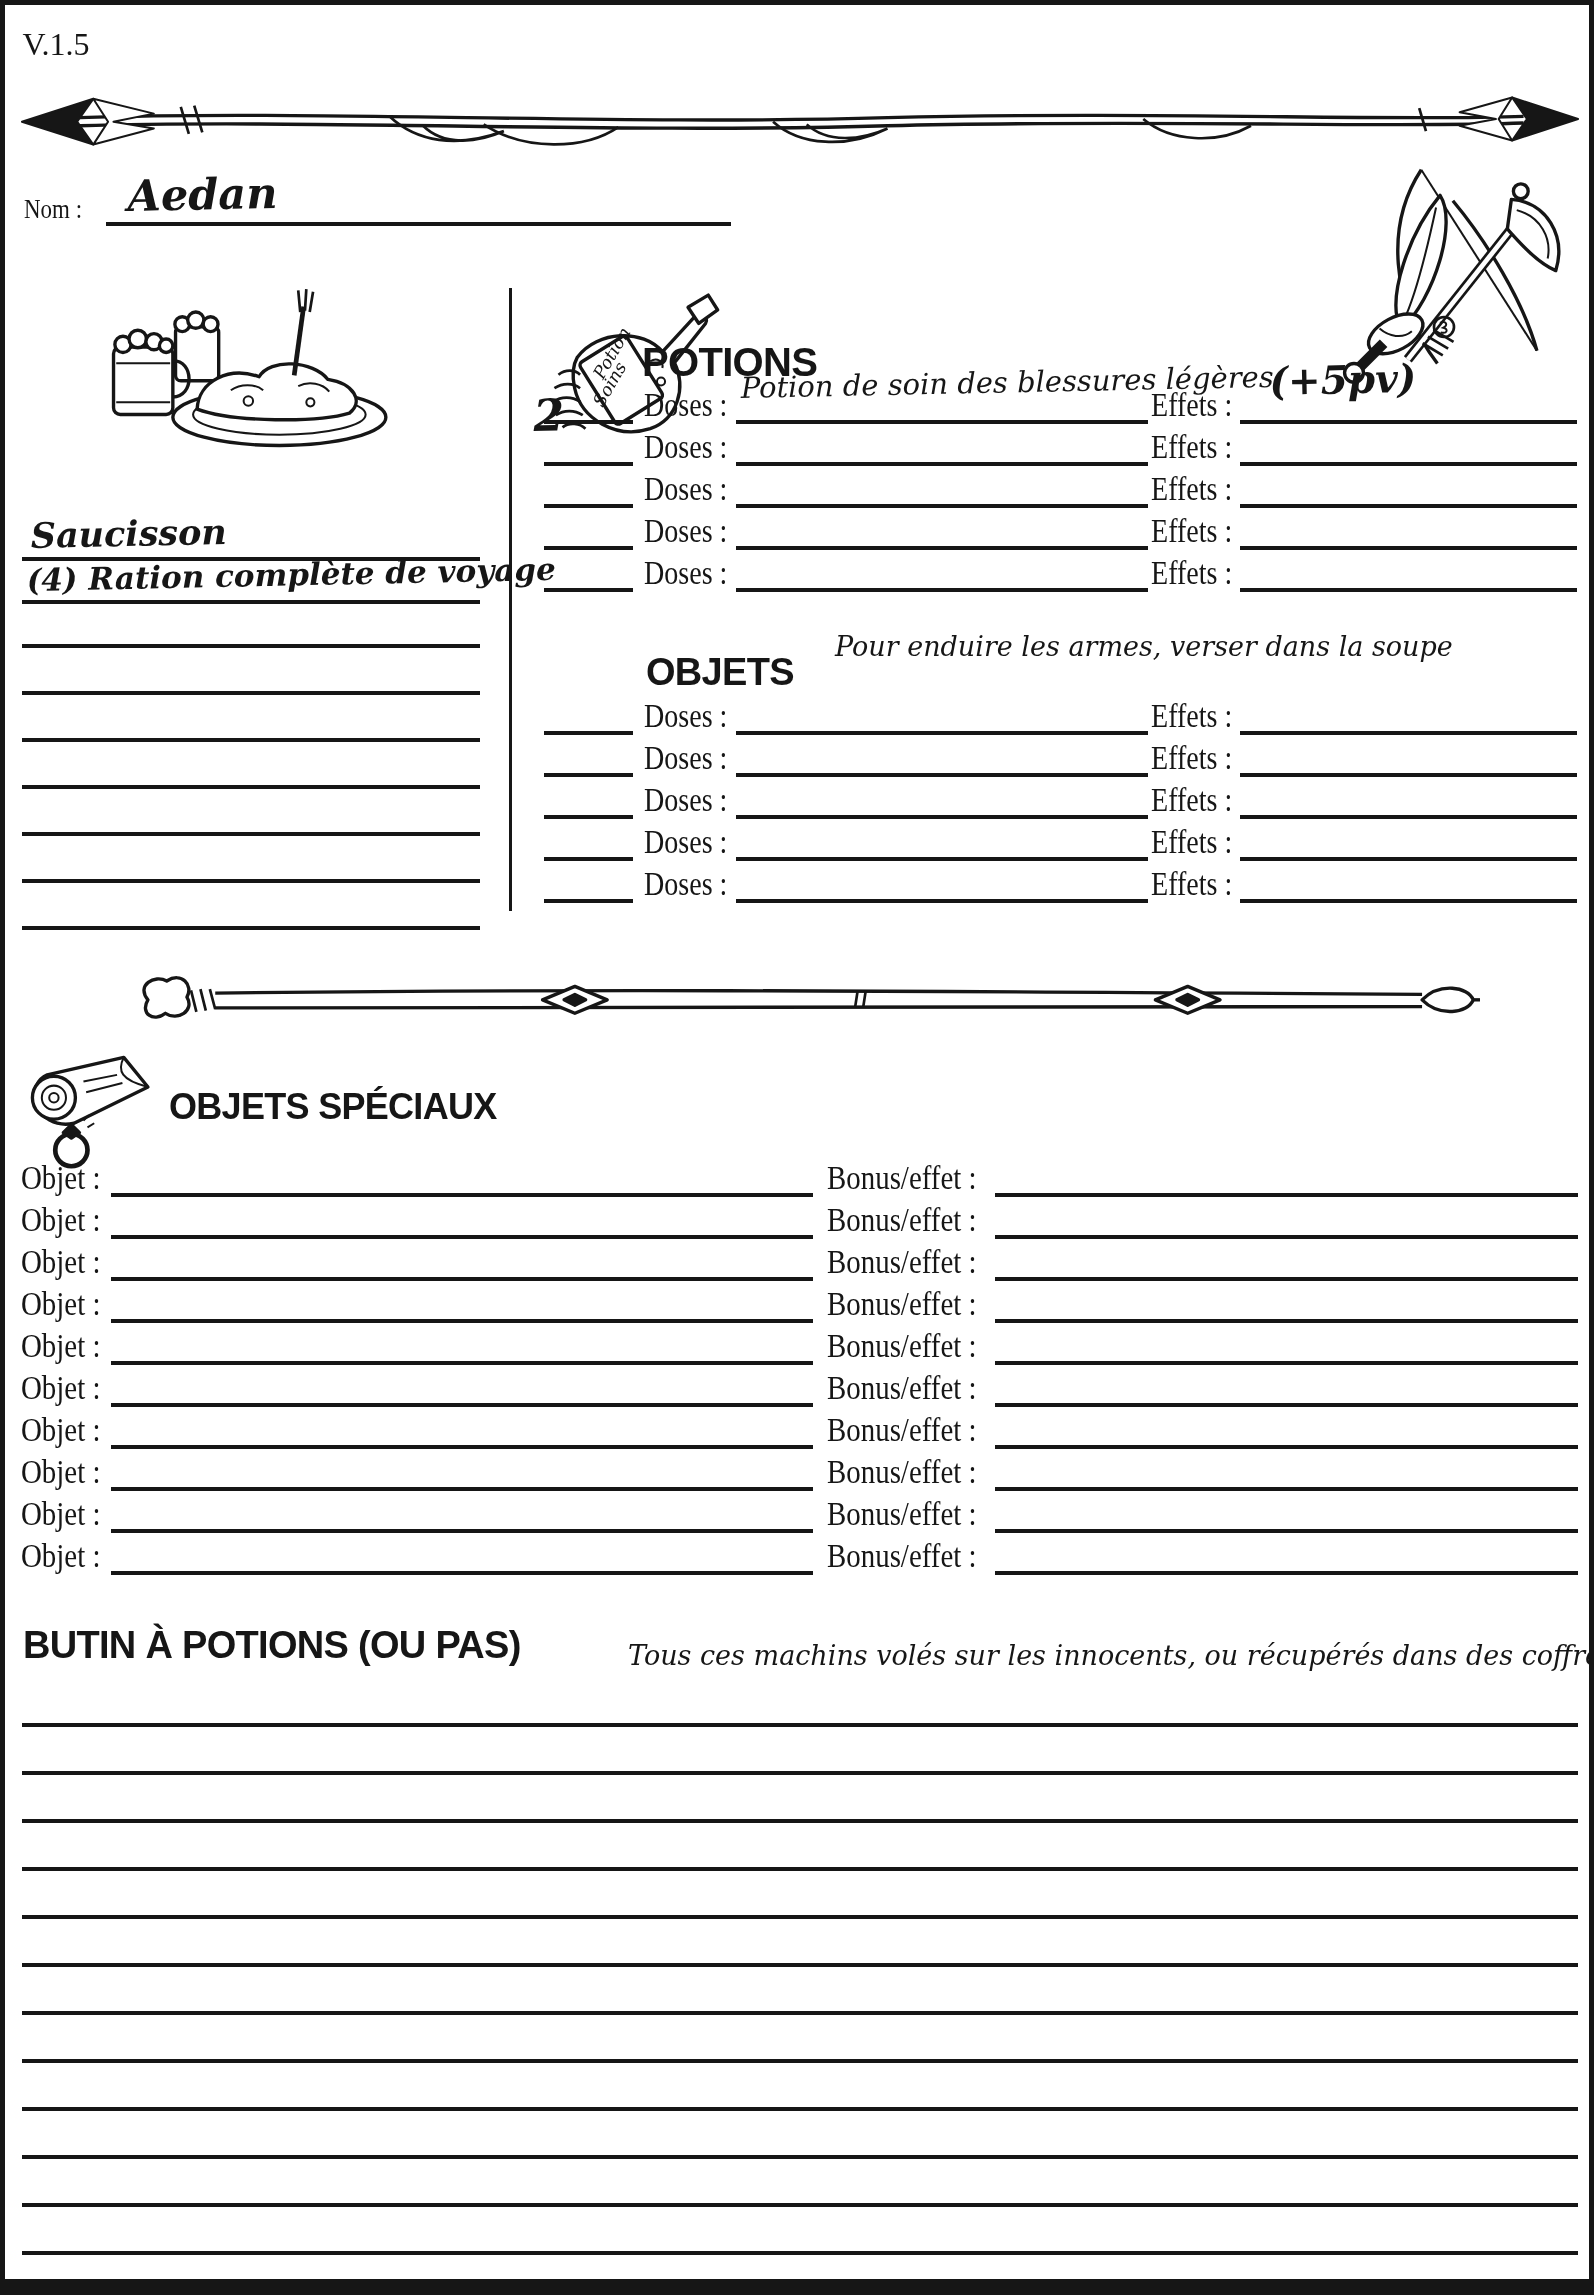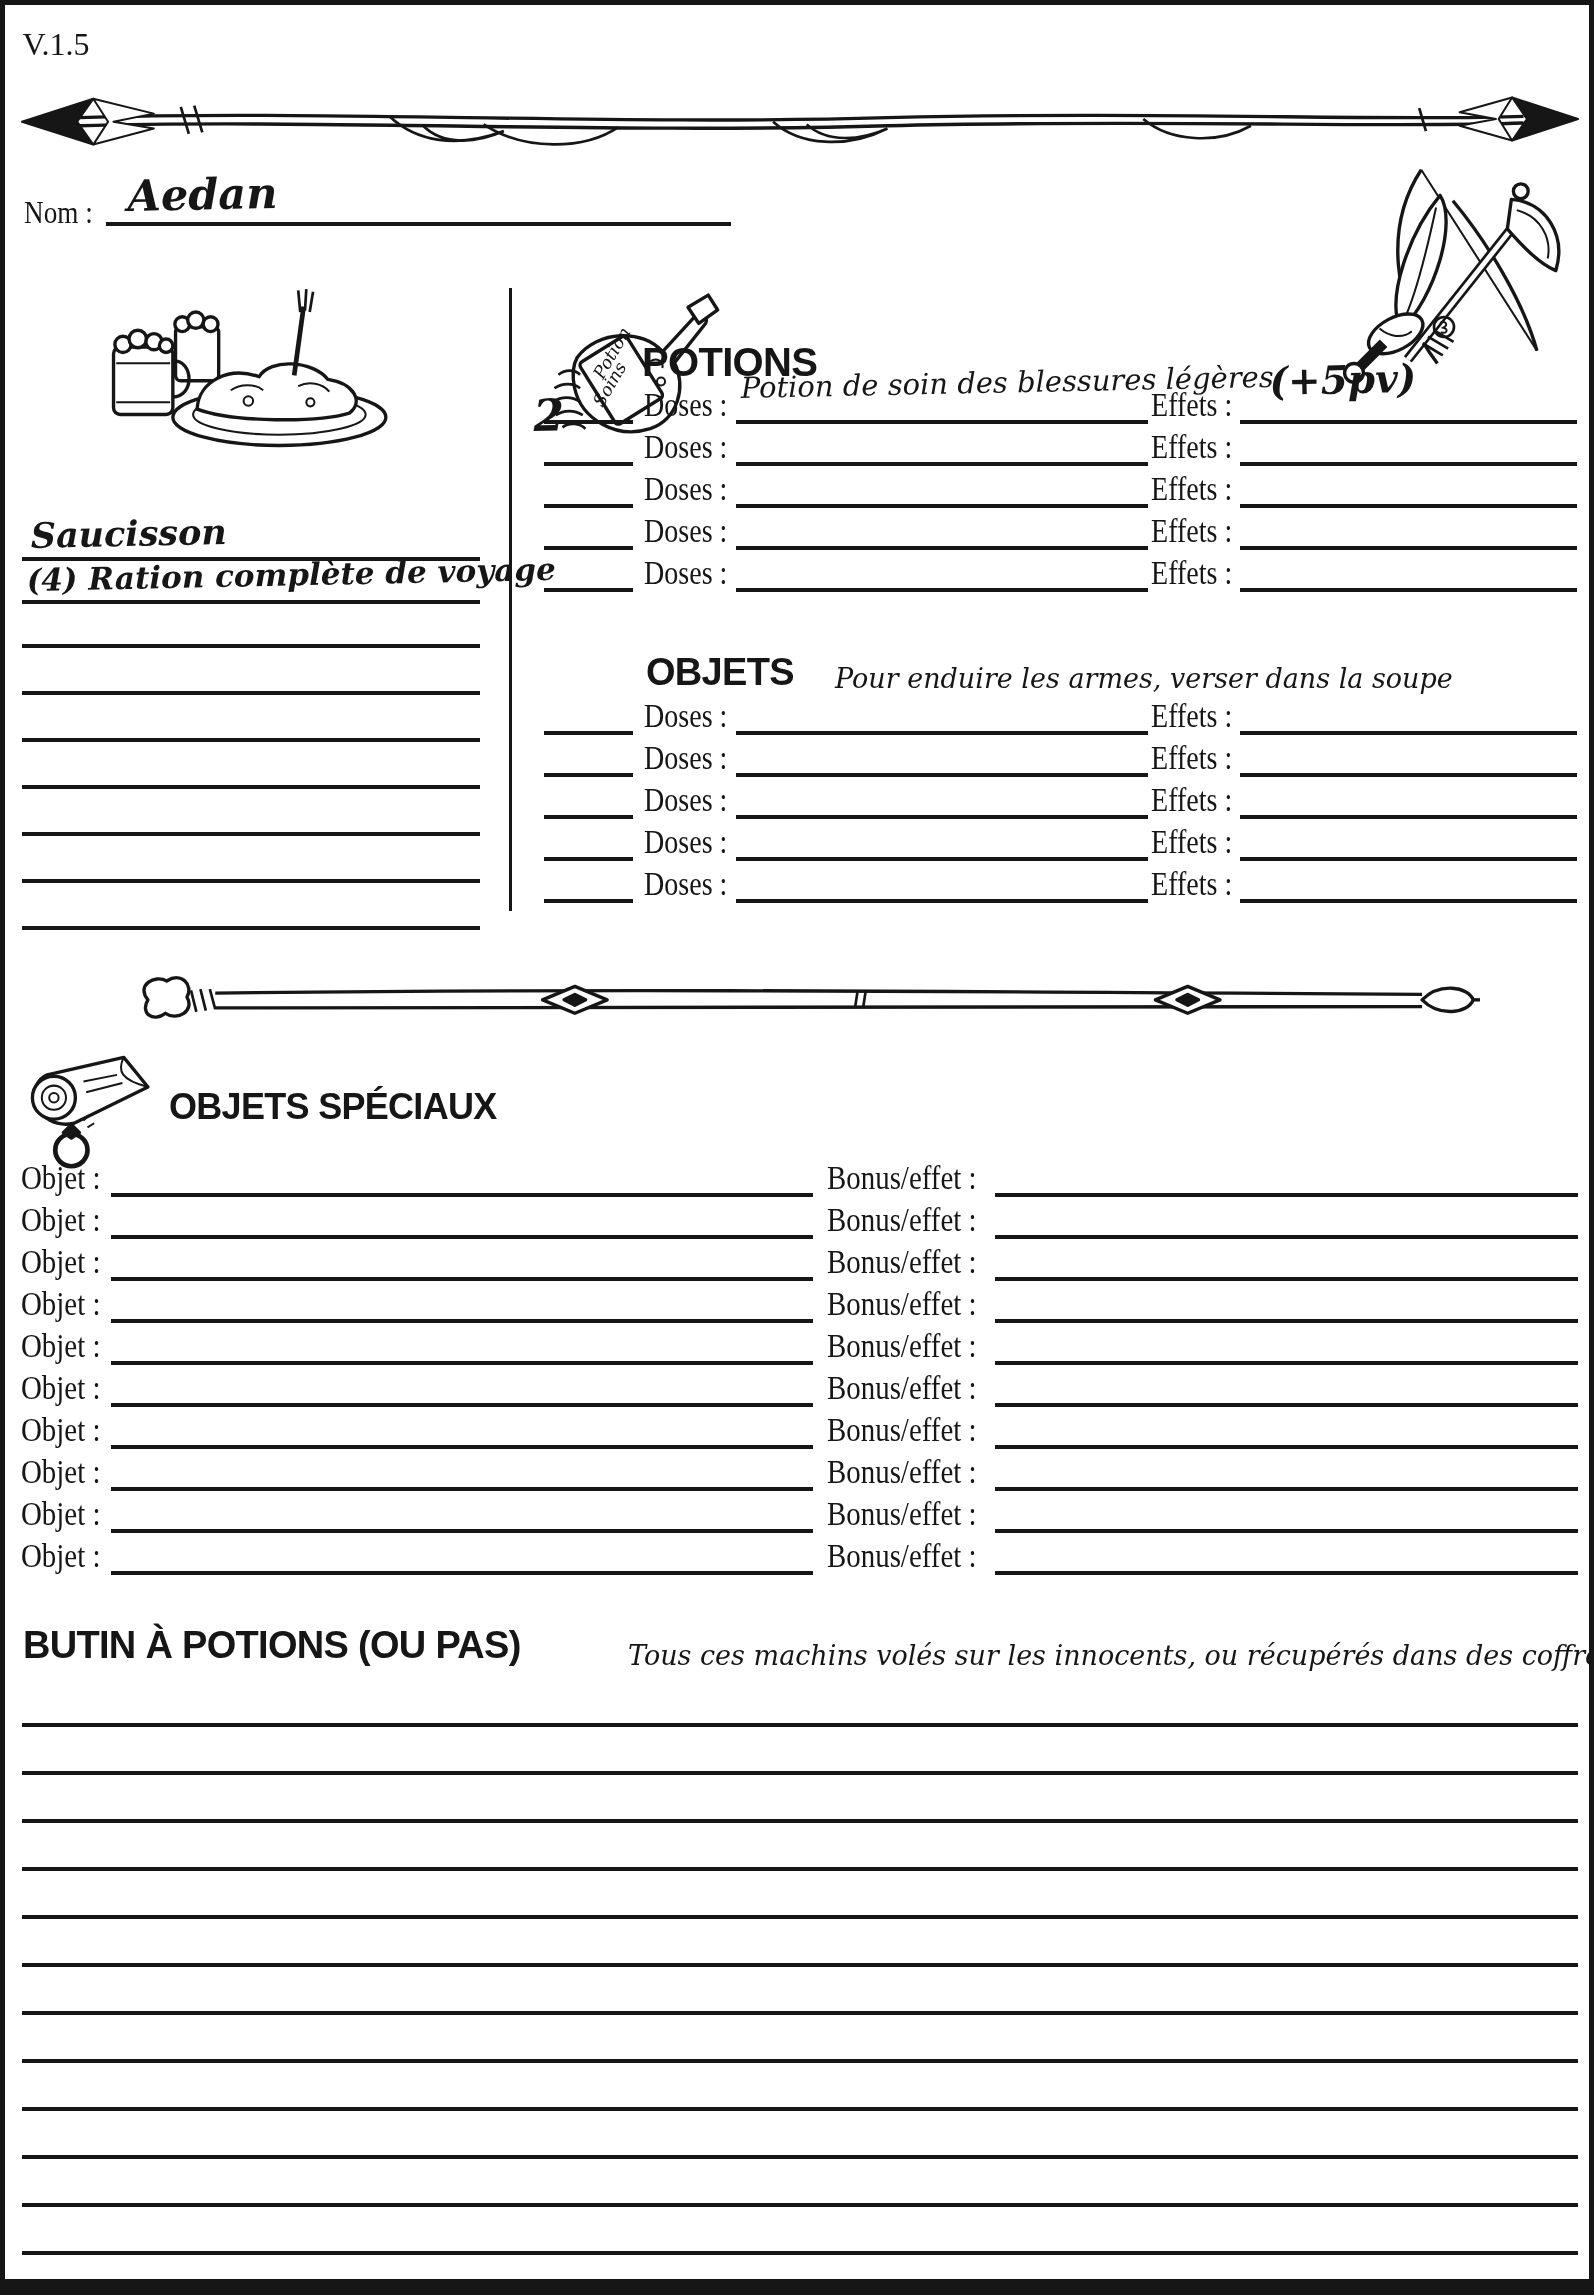--- a/index.html
+++ b/index.html
@@ -70,21 +70,21 @@
       <path d="M2090,36 L2100,70" stroke-width="4"></path>
     </g>
     <g fill="#161616" stroke="#161616" stroke-width="3" stroke-linejoin="round">
       <path d="M14,56 L120,22 L96,56 L120,90 Z"></path>
       <path d="M120,22 L210,44 L150,56 L210,66 L120,90 L142,56 Z" fill="#fff"></path>
       <path d="M2326,52 L2228,20 L2250,52 L2228,84 Z"></path>
       <path d="M2228,20 L2150,42 L2204,52 L2150,62 L2228,84 L2208,52 Z" fill="#fff"></path>
     </g>
   </svg>
 
-  <div class="abs lbl" style="left:19px; top:191px; font-size:32px;text-align:right;"><span class="narrow">Nom :</span></div>
+  <div class="abs lbl" style="left:19px; top:191px; font-size:27px;text-align:right;"><span class="narrow">Nom :</span></div>
   <div class="hline" style="left:101px; top:217px; width:625px;"></div>
   <div class="abs hand" style="left:123px; top:170px; font-size:43px;">Aedan</div>
 
   <svg class="abs" style="left:1310px; top:155px;" width="269" height="226" viewBox="0 0 400 335">
     <g stroke="#161616" fill="none" stroke-width="5">
       <path d="M158,14 C105,95 112,210 182,302"></path>
       <line x1="158" y1="14" x2="330" y2="283" stroke-width="3"></line>
       <path d="M205,60 C255,120 310,210 330,283"></path>
     </g>
     <g stroke="#161616" stroke-width="5" fill="#fff" stroke-linejoin="round">
@@ -214,21 +214,21 @@
       <div class="dose-row">
         <div class="fill-line s1"></div>
         <div class="rlbl l1 lbl"><span class="narrow">Doses :</span></div>
         <div class="fill-line s2"></div>
         <div class="rlbl l2 lbl"><span class="narrow">Effets :</span></div>
         <div class="fill-line s3"></div>
       </div>
     </div>
 
   <div class="abs heading" style="left:641px; top:648px; font-size:38px;">OBJETS</div>
-  <div class="abs script" style="left:830px; top:660px; font-size:27px;">Pour enduire les armes, verser dans la soupe</div>
+  <div class="abs script" style="left:830px; top:628px; font-size:27px;">Pour enduire les armes, verser dans la soupe</div>
 
   <div class="rows" style="top:688px;">
 
       <div class="dose-row">
         <div class="fill-line s1"></div>
         <div class="rlbl l1 lbl"><span class="narrow">Doses :</span></div>
         <div class="fill-line s2"></div>
         <div class="rlbl l2 lbl"><span class="narrow">Effets :</span></div>
         <div class="fill-line s3"></div>
       </div>

